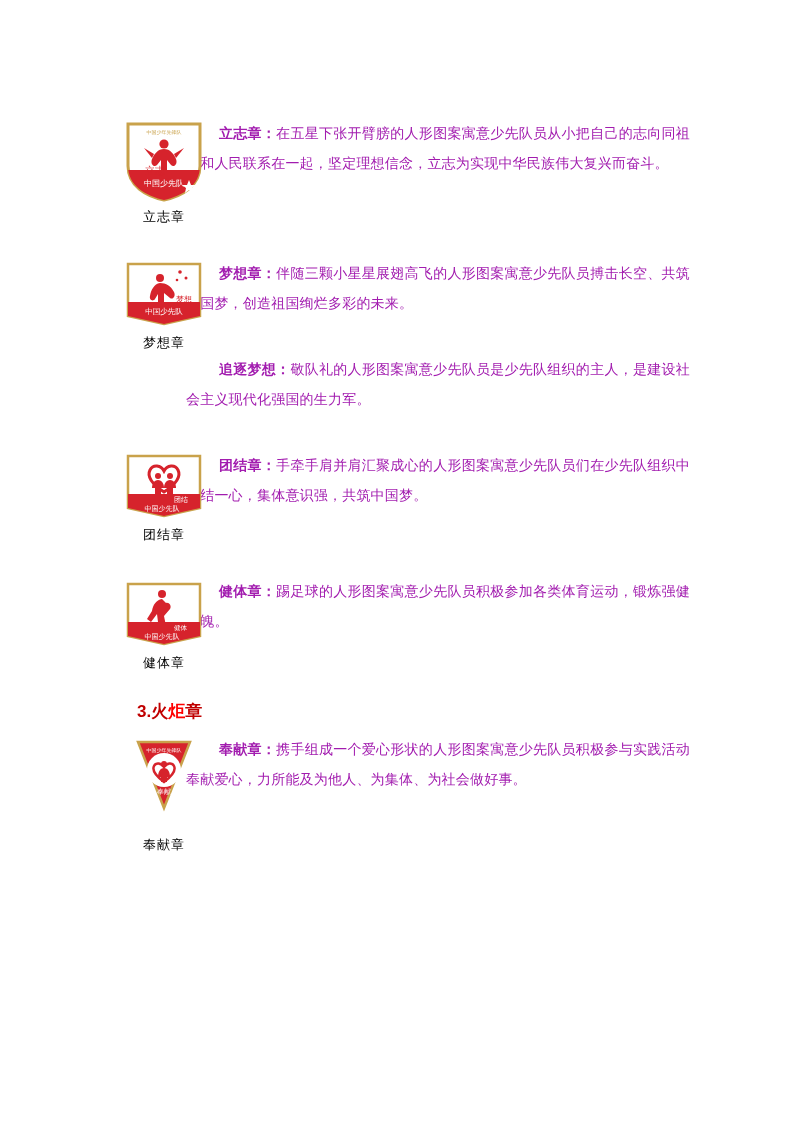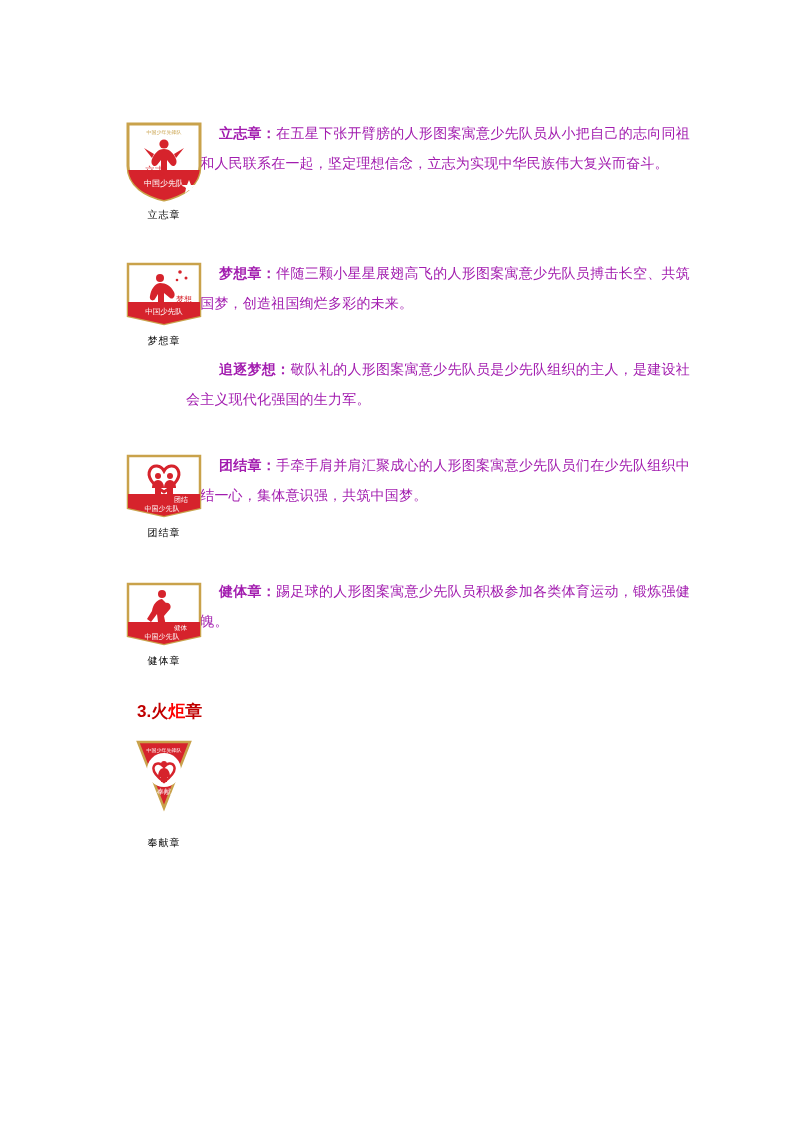--- a/index.html
+++ b/index.html
@@ -32,21 +32,21 @@
     min-height: 96px;
   }
   .badge-col {
     position: absolute;
     left: 0;
     top: 0;
     width: 120px;
     text-align: center;
   }
   .badge-caption {
-    font-size: 10px;
+    font-size: 13px;
     color: #000;
     text-align: center;
     margin-top: 4px;
     letter-spacing: 1px;
   }
   .text-col {
     margin-left: 82px;
     font-size: 14px;
     line-height: 30px;
     color: #a21caf;
@@ -239,16 +239,19 @@
             <g fill="#d6232c">
               <circle cx="50" cy="28" r="3"></circle>
               <path d="M50 32 C46 32 44 36 44 41 L47 41 L47 46 L53 46 L53 41 L56 41 C56 36 54 32 50 32 Z"></path>
             </g>
             <text x="50" y="16" font-size="5" fill="#ffffff" text-anchor="middle" font-family="'Liberation Sans',sans-serif">中国少年先锋队</text>
             <text x="50" y="58" font-size="7" fill="#ffffff" text-anchor="middle" font-family="'Liberation Sans',sans-serif">奉献</text>
           </svg>
         </div>
         <div class="badge-caption" style="margin-top:22px;">奉献章</div>
       </div>
+      <div class="text-col indent" style="padding-top:6px;">
+        <span class="lead">奉献章：</span><span>携手组成一个爱心形状的人形图案寓意少先队员积极参与实践活动奉献爱心，力所能及为他人、为集体、为社会做好事。</span>
+      </div>
     </div>
 
   </div>
 </div>
 
 </body></html>

